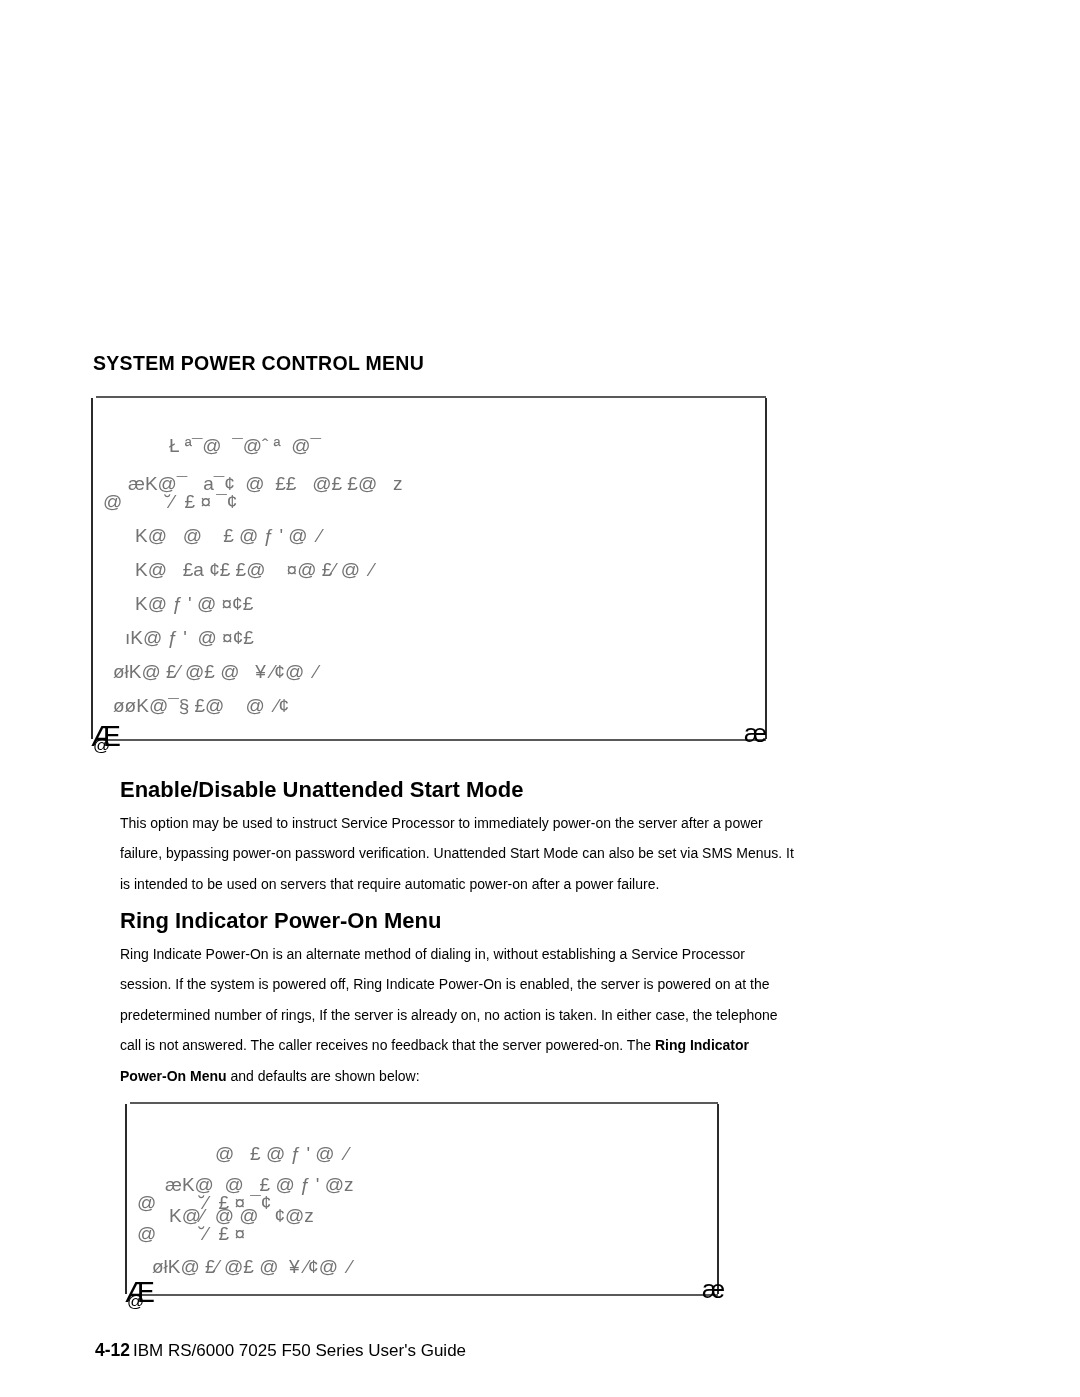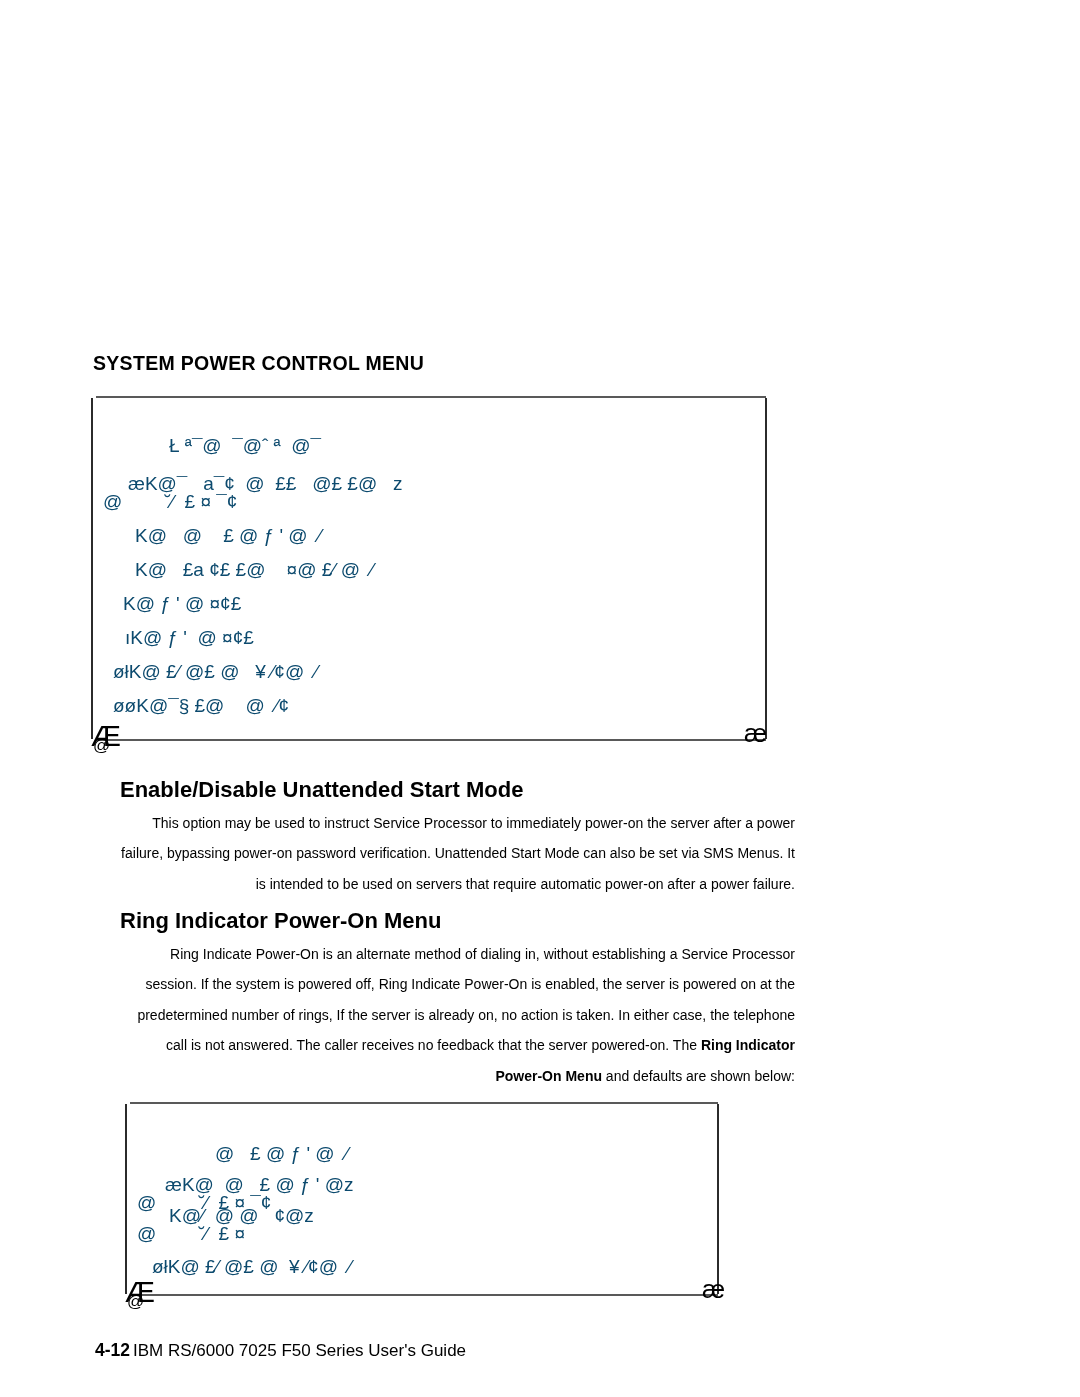--- a/index.html
+++ b/index.html
@@ -12,21 +12,20 @@
     height: 1397px;
     position: relative;
     font-family: "Liberation Sans", sans-serif;
     color: #000000;
     overflow: hidden;
   }
 
   .page {
     position: absolute;
     inset: 0;
-    text-align: right;
   }
 
   
   .section-heading {
     position: absolute;
     left: 93px;
     top: 352px;
     font-size: 19.5px;
     font-weight: bold;
     letter-spacing: 0.3px;
@@ -76,21 +75,21 @@
     right: 0;
     bottom: 0;
   }
 
   .gline {
     position: absolute;
     white-space: pre;
     font-family: "Liberation Sans", sans-serif;
     font-size: 19px;
     line-height: 1;
-    color: #0c4a6e;
+    color: #737373;
   }
 
   .corner-ae-upper {
     position: absolute;
     font-size: 30px;
     font-family: "Liberation Sans", sans-serif;
     line-height: 1;
     color: #000;
   }
   .corner-at {
@@ -154,21 +153,21 @@
     <div class="edge-left"></div>
     <div class="edge-right"></div>
     <div class="rule-bottom" style="width:670px;"></div>
 
     <div class="screen-lines">
       <div class="gline" style="left:78px; top:40px;">Ł ª¯@  ¯@ˆ ª  @¯</div>
       <div class="gline" style="left:37px; top:78px;">æK@¯   a¯¢  @  ££   @£ £@   z</div>
       <div class="gline" style="left:12px; top:96px;">@        ˘⁄  £ ¤ ¯¢</div>
       <div class="gline" style="left:44px; top:130px;">K@   @    £ @ ƒ ' @  ⁄</div>
       <div class="gline" style="left:44px; top:164px;">K@   £a ¢£ £@    ¤@ £⁄ @  ⁄</div>
-      <div class="gline" style="left:32px; top:198px;">K@ ƒ ' @ ¤¢£</div>
+      <div class="gline" style="left:44px; top:198px;">K@ ƒ ' @ ¤¢£</div>
       <div class="gline" style="left:34px; top:232px;">ıK@ ƒ '  @ ¤¢£</div>
       <div class="gline" style="left:22px; top:266px;">øłK@ £⁄ @£ @   ¥ ⁄¢@  ⁄</div>
       <div class="gline" style="left:22px; top:300px;">øøK@¯§ £@    @  ⁄¢</div>
     </div>
 
     <div class="corner-ae-upper" style="left:0px; top:325px;">Æ</div>
     <div class="corner-at" style="left:2px; top:341px;">@</div>
     <div class="corner-ae-lower" style="left:653px; top:324px;">æ</div>
   </div>
 

